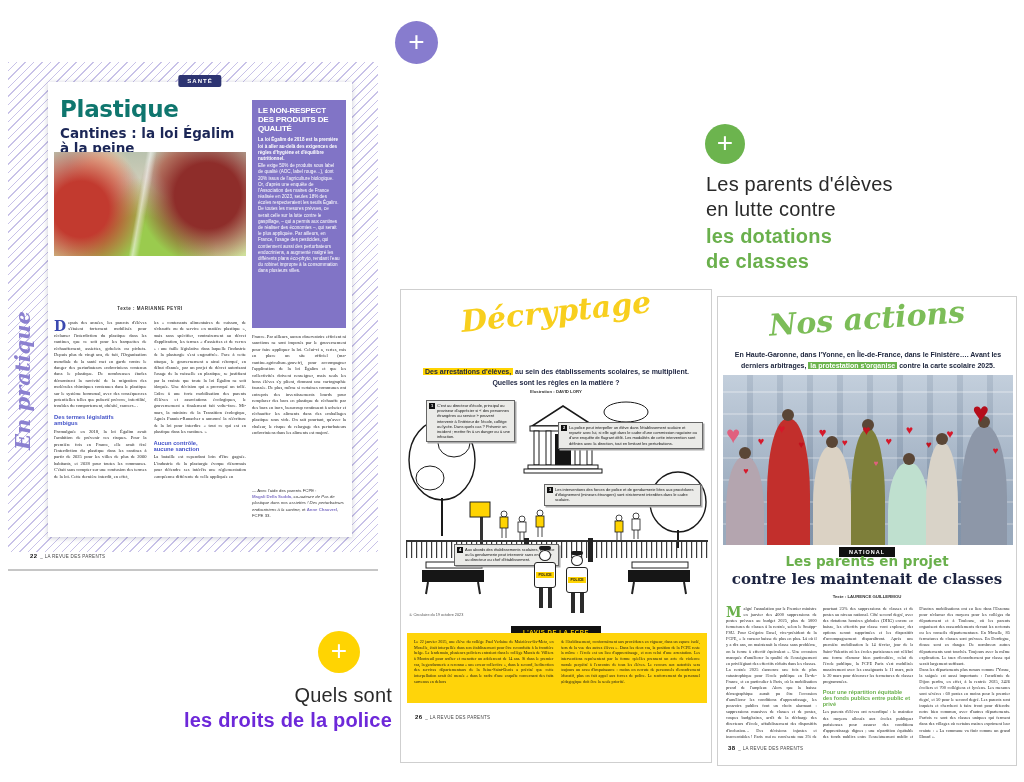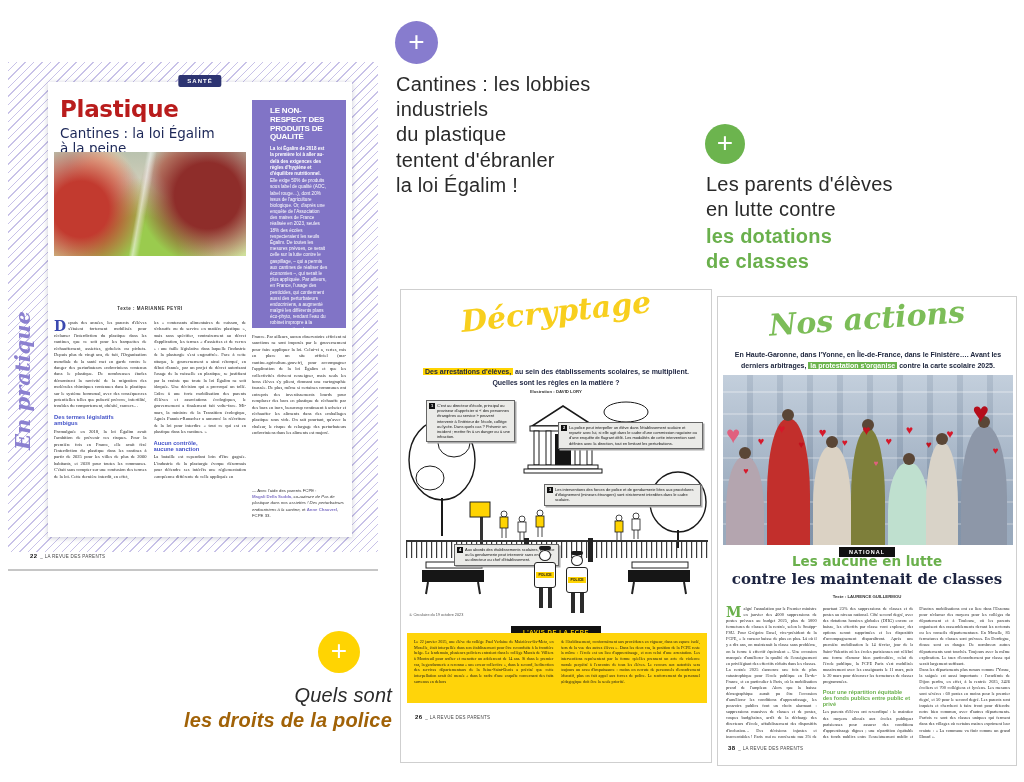--- a/index.html
+++ b/index.html
@@ -13,23 +13,23 @@
                border-bottom:2px solid #c6c6c6;}
   .hatch{position:absolute;left:0;top:0;right:0;bottom:17px;
          background:repeating-linear-gradient(135deg,#c8c2e8 0 1px,transparent 1px 6px);}
   .vert-script{position:absolute;left:2px;top:218px;height:170px;writing-mode:vertical-rl;
                transform:rotate(180deg);font-family:"DejaVu Serif",serif;font-style:italic;
                font-weight:bold;font-size:21px;color:#8b80d0;}
   .panel{position:absolute;left:40px;top:20px;width:304px;height:455px;background:#fff;
          box-shadow:0 1px 5px rgba(40,40,90,.25);}
   .tag-sante{position:absolute;left:50%;top:-7px;transform:translateX(-50%);background:#2d3472;
              color:#fff;font-size:6px;font-weight:bold;letter-spacing:1px;padding:3px 9px;border-radius:2px;}
-  .t-plastique{position:absolute;left:12px;top:14px;font-size:23px;font-weight:bold;color:#b91c1c;
+  .t-plastique{position:absolute;left:12px;top:14px;font-size:23px;font-weight:bold;color:#0f766e;
                font-family:"DejaVu Sans",sans-serif;letter-spacing:-.3px;}
-  .t-cantines{position:absolute;left:12px;top:44px;font-size:13.5px;font-weight:normal;color:#1c2757;
+  .t-cantines{position:absolute;left:12px;top:44px;font-size:13.5px;font-weight:bold;color:#1c2757;
               line-height:1.1;font-family:"DejaVu Sans",sans-serif;}
   .photo-sante{position:absolute;left:6px;top:70px;width:192px;height:104px;overflow:hidden;
       background:
         linear-gradient(100deg,transparent 44%,rgba(255,255,255,.55) 46%,transparent 49%),
         radial-gradient(circle at 14% 55%,#c23a2f 0 16%,rgba(194,58,47,0) 38%),
         radial-gradient(circle at 24% 22%,#e9c9a6 0 9%,rgba(233,201,166,0) 20%),
         radial-gradient(circle at 80% 42%,#8e2d2a 0 20%,rgba(142,45,42,0) 42%),
         radial-gradient(circle at 63% 18%,#caa184 0 9%,rgba(202,161,132,0) 19%),
         radial-gradient(circle at 45% 98%,#9acb4e 0 26%,rgba(154,203,78,0) 52%),
         linear-gradient(180deg,#b9c2ae,#dcd4c0 45%,#cfe09a);}
@@ -40,21 +40,21 @@
            letter-spacing:.5px;color:#333;font-weight:bold;}
   .p1cols{position:absolute;left:6px;top:238px;width:192px;height:205px;display:flex;gap:7px;}
   .p1col{width:93px;height:205px;overflow:hidden;}
   .bodytxt{font-family:"Liberation Serif",serif;font-size:4.6px;line-height:1.4;color:#1e1e1e;
            text-align:justify;margin:0;}
   .dropcap{float:left;font-size:14px;line-height:11px;font-weight:bold;color:#3b49b0;
            margin:1px 2px 0 0;font-family:"DejaVu Serif",serif;}
   .dropcap.green{color:#6ab04c;}
   .subhead-blue{font-size:5.8px;font-weight:bold;color:#4352c8;line-height:1.1;margin:4px 0 2px;}
   .sidebar-box{position:absolute;left:204px;top:18px;width:94px;height:228px;background:#8174c6;
-               color:#fff;padding:7px 18px;box-sizing:border-box;overflow:hidden;}
+               color:#fff;padding:7px 6px;box-sizing:border-box;overflow:hidden;}
   .sidebar-title{font-size:8px;font-weight:bold;line-height:1.1;margin-bottom:4px;letter-spacing:-.2px;}
   .sidebar-lead{font-size:4.6px;font-weight:bold;line-height:1.35;margin:0 0 1px;}
   .sidebar-body{font-size:4.6px;line-height:1.35;margin:0;}
   .p1col3{position:absolute;left:204px;top:252px;width:94px;height:150px;overflow:hidden;}
   .credits{position:absolute;left:204px;top:406px;width:94px;font-size:4.3px;line-height:1.45;color:#333;}
   .credit-name{color:#8174c6;font-weight:bold;}
   .credit-role{font-style:italic;}
   .pg-footer{font-size:4.5px;color:#444;letter-spacing:.3px;}
   .pg-num{font-weight:bold;font-size:6px;color:#111;margin-right:3px;}
   .sante-footer{position:absolute;left:22px;top:491px;}
@@ -62,22 +62,22 @@
   
   .plus-circle{border-radius:50%;display:flex;align-items:center;justify-content:center;
                color:#fff;font-size:28px;font-weight:300;line-height:1;padding-bottom:2px;box-sizing:border-box;}
   .co-purple-circle{left:395px;top:21px;width:43px;height:43px;background:#877cce;}
   .co-green-circle{left:705px;top:124px;width:40px;height:40px;background:#6cb44e;}
   .co-yellow-circle{left:318px;top:631px;width:42px;height:42px;background:#ffd402;}
   .co-text{font-size:20px;line-height:1.26;color:#2a2a2a;letter-spacing:.2px;}
   .co-plastic{left:396px;top:72px;width:250px;}
   .co-classes-dark{left:706px;top:172px;width:260px;}
   .co-classes-green{left:706px;top:224px;width:260px;font-weight:bold;color:#6ab04c;}
-  .co-police{left:120px;top:683px;width:272px;text-align:right;font-style:italic;}
-  .co-police .y{color:#a16207;font-weight:bold;}
+  .co-police{left:120px;top:683px;width:272px;text-align:right;}
+  .co-police .y{color:#6d28d9;font-weight:bold;}
 
   
   .page-dec{position:absolute;left:400px;top:289px;width:312px;height:474px;background:#fff;
             border:1px solid #cfcfcf;box-sizing:border-box;}
   .script{font-family:"DejaVu Serif",serif;font-style:italic;font-weight:bold;text-align:center;}
   .dec-script{left:0;top:4px;width:100%;font-size:30px;color:#f8cf1e;transform:rotate(-6deg);}
   .dec-title{left:0;top:53px;width:100%;text-align:center;font-family:"DejaVu Serif",serif;
              font-weight:bold;font-size:15px;color:#1c2340;}
   .dec-stand{left:0;top:77px;width:100%;text-align:center;font-size:7px;font-weight:bold;
              color:#1c2340;line-height:1.5;}
@@ -187,25 +187,20 @@
     </div>
 
     <div class="sante-footer pg-footer">
       <span class="pg-num">22</span><span>_ LA REVUE DES PARENTS</span>
     </div>
   </section>
 
   <div class="abs plus-circle co-purple-circle">
     <span>+</span>
   </div>
-  <div class="abs co-text co-plastic pre">Cantines : les lobbies
-industriels
-du plastique
-tentent d'ébranler
-la loi Égalim !</div>
 
   <div class="abs plus-circle co-green-circle">
     <span>+</span>
   </div>
   <div class="abs co-text co-classes-dark pre">Les parents d'élèves
 en lutte contre</div>
   <div class="abs co-text co-classes-green pre">les dotations
 de classes</div>
 
   <div class="abs plus-circle co-yellow-circle">
@@ -387,21 +382,21 @@
       <span class="heart" style="left:77%;top:31%;font-size:12px;color:#d6182a;">♥</span>
       <span class="heart" style="left:86%;top:14%;font-size:28px;color:#b50d1b;">♥</span>
       <span class="heart" style="left:93%;top:42%;font-size:10px;color:#d6182a;">♥</span>
       <span class="heart" style="left:7%;top:54%;font-size:9px;color:#d6182a;">♥</span>
       <span class="heart" style="left:52%;top:50%;font-size:8px;color:#e0607e;">♥</span>
     </div>
 
     <div class="abs act-tag">
       <span>NATIONAL</span>
     </div>
-    <div class="abs act-title-green">Les aucune en lutte</div>
+    <div class="abs act-title-green">Les parents en projet</div>
     <div class="abs act-title-dark">contre les maintenait de classes</div>
     <div class="abs act-byline">Texte : LAURENCE GUILLERMOU</div>
 
     <div class="abs actcols">
       <div class="actcol">
         <p class="bodytxt-sm pre"><span class="dropcap green">M</span><span>algré l'annulation par le Premier ministre en janvier des 4000 suppressions de postes prévues au budget 2025, plus de 5000 fermetures de classes à la rentrée, selon le Snuipp-FSU. Pour Grégoire Ensel, vice-président de la FCPE, « le curseur baisse de plus en plus. Là où il y a dix ans, on maintenait la classe sans problème, on la ferme à effectif équivalent ». Une occasion manquée d'améliorer la qualité de l'enseignement en privilégiant des effectifs réduits dans les classes.
 La rentrée 2025 s'annonce une fois de plus catastrophique pour l'école publique en Île-de-France, et en particulier à Paris, où la mobilisation prend de l'ampleur. Alors que la baisse démographique aurait pu être l'occasion d'améliorer les conditions d'apprentissage, les pouvoirs publics font un choix alarmant : suppressions massives de classes et de postes, coupes budgétaires, arrêt de la décharge des directeurs d'école, affaiblissement des dispositifs d'inclusion… Des décisions injustes et inacceptables ! Paris, qui ne représente que 3% de la baisse démographique nationale, subira</span></p>
       </div>
       <div class="actcol">
         <p class="bodytxt-sm">pourtant 23% des suppressions de classes et de postes au niveau national. Côté second degré, avec des dotations horaires globales (DHG) encore en baisse, les effectifs par classe vont exploser, des options seront supprimées et les dispositifs d'accompagnement disparaîtront. Après une première mobilisation le 14 février, jour de la Saint-Valentin où les écoles parisiennes ont célébré une forme d'amour bien particulière, celui de l'école publique, la FCPE Paris s'est mobilisée massivement avec les enseignants le 11 mars, puis le 20 mars pour dénoncer les fermetures de classes programmées.</p>

